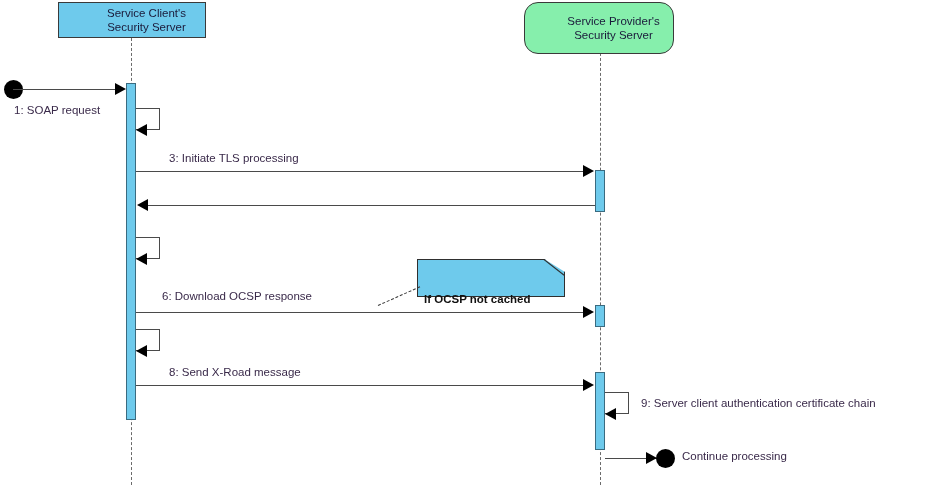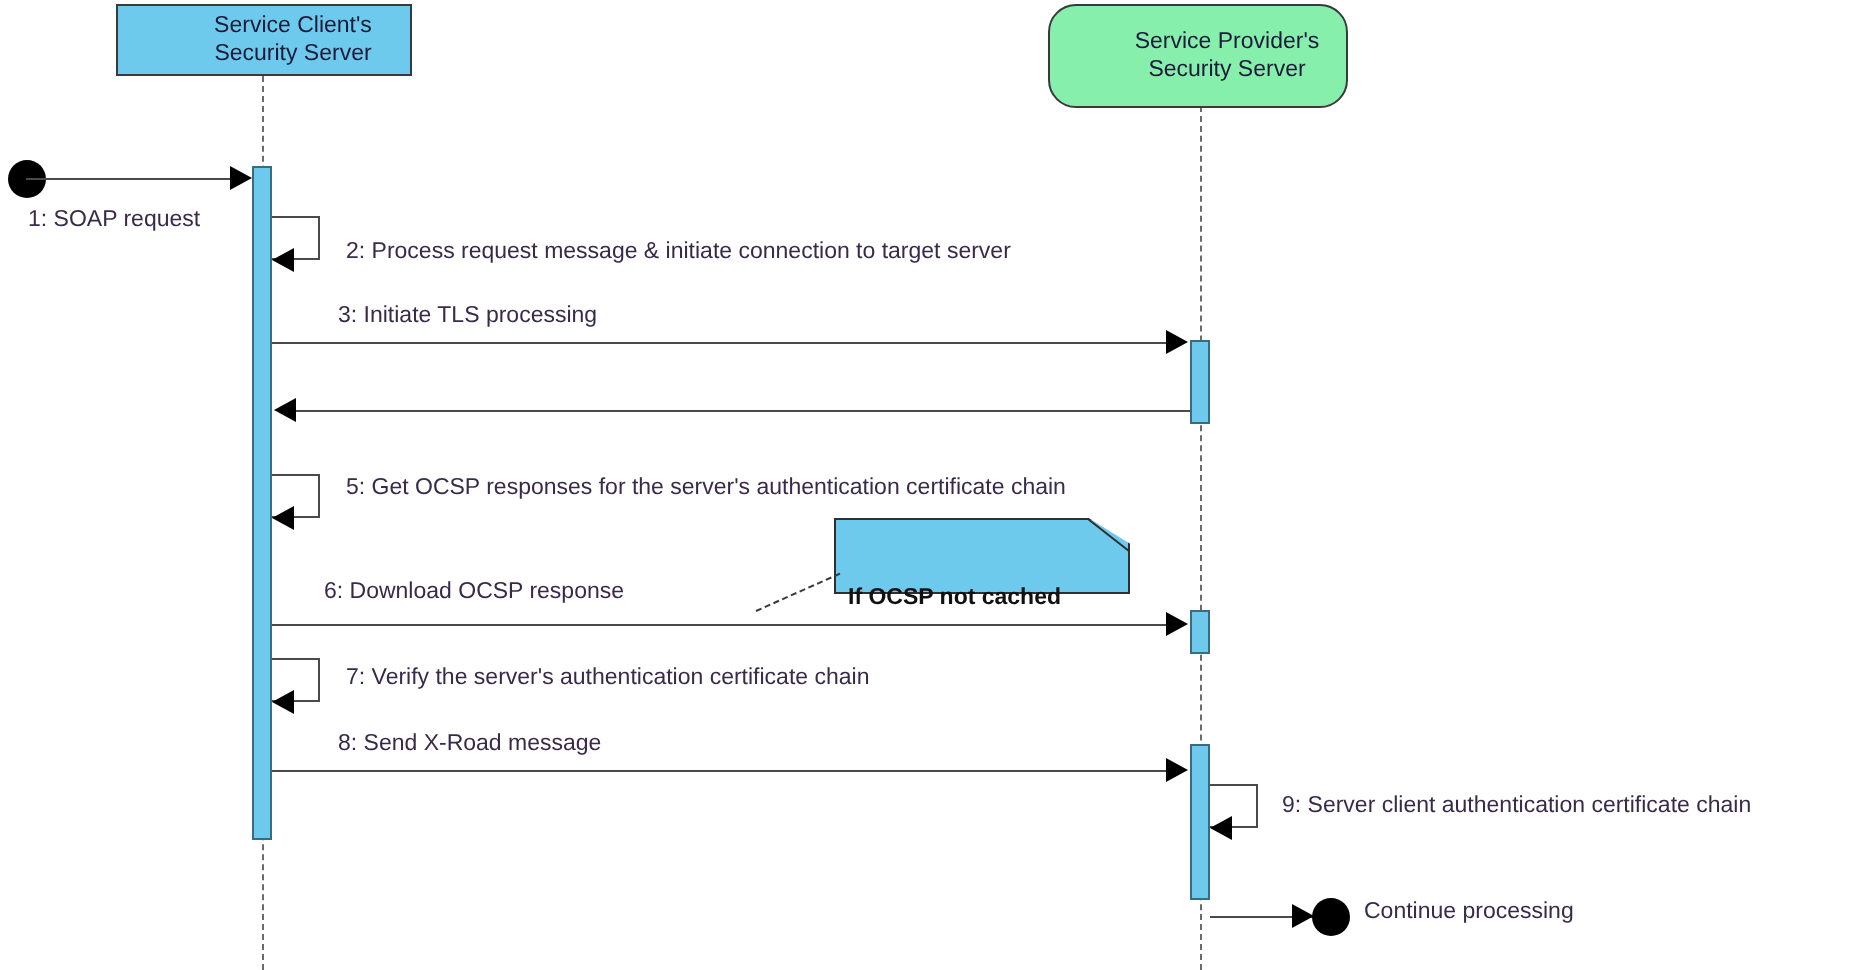--- a/index.html
+++ b/index.html
@@ -100,46 +100,43 @@
 
   <div class="activation" style="left:595px;top:372px;width:10px;height:78px;background:#6ECAEC;"></div>
 
   <div class="endpoint-dot" style="left:4px;top:80px;width:19px;height:19px;"></div>
   <div class="msg-line" style="left:13px;top:89px;width:107px;"></div>
   <div class="arrow-r" style="left:115px;top:83px;"></div>
   <div class="msg-label" style="left:14px;top:61px;margin-top:43px;">1: SOAP request</div>
 
   <div class="selfcall" style="left:136px;top:108px;width:24px;height:22px;"></div>
   <div class="arrow-l" style="left:136px;top:124px;"></div>
-  <div class="msg-label" style="left:173px;top:120px;">2: Process request message &amp; initiate connection to target server</div>
 
   <div class="msg-line" style="left:136px;top:171px;width:454px;"></div>
   <div class="arrow-r" style="left:583px;top:165px;"></div>
   <div class="msg-label" style="left:169px;top:152px;">3: Initiate TLS processing</div>
 
   <div class="msg-line" style="left:140px;top:205px;width:455px;"></div>
   <div class="arrow-l" style="left:137px;top:199px;"></div>
 
   <div class="selfcall" style="left:136px;top:237px;width:24px;height:22px;"></div>
   <div class="arrow-l" style="left:136px;top:253px;"></div>
-  <div class="msg-label" style="left:173px;top:238px;">5: Get OCSP responses for the server's authentication certificate chain</div>
 
   <div class="note" style="left:417px;top:259px;width:148px;height:38px;background:#6ECAEC;
               clip-path:polygon(0 0, 86% 0, 100% 34%, 100% 100%, 0 100%);"></div>
   <div class="note-fold-line" style="left:544px;top:259px;width:26px;transform:rotate(38deg);"></div>
   <div class="note-text" style="left:424px;top:263px;">If OCSP not cached</div>
   <div class="note-connector" style="left:378px;top:305px;width:46px;transform:rotate(-24deg);"></div>
 
   <div class="msg-line" style="left:136px;top:312px;width:454px;"></div>
   <div class="arrow-r" style="left:583px;top:306px;"></div>
   <div class="msg-label" style="left:162px;top:290px;">6: Download OCSP response</div>
 
   <div class="selfcall" style="left:136px;top:329px;width:24px;height:22px;"></div>
   <div class="arrow-l" style="left:136px;top:345px;"></div>
-  <div class="msg-label" style="left:173px;top:333px;">7: Verify the server's authentication certificate chain</div>
 
   <div class="msg-line" style="left:136px;top:385px;width:454px;"></div>
   <div class="arrow-r" style="left:583px;top:379px;"></div>
   <div class="msg-label" style="left:169px;top:366px;">8: Send X-Road message</div>
 
   <div class="selfcall" style="left:605px;top:392px;width:24px;height:22px;"></div>
   <div class="arrow-l" style="left:605px;top:408px;"></div>
   <div class="msg-label" style="left:641px;top:397px;">9: Server client authentication certificate chain</div>
 
   <div class="msg-line" style="left:605px;top:458px;width:60px;"></div>

